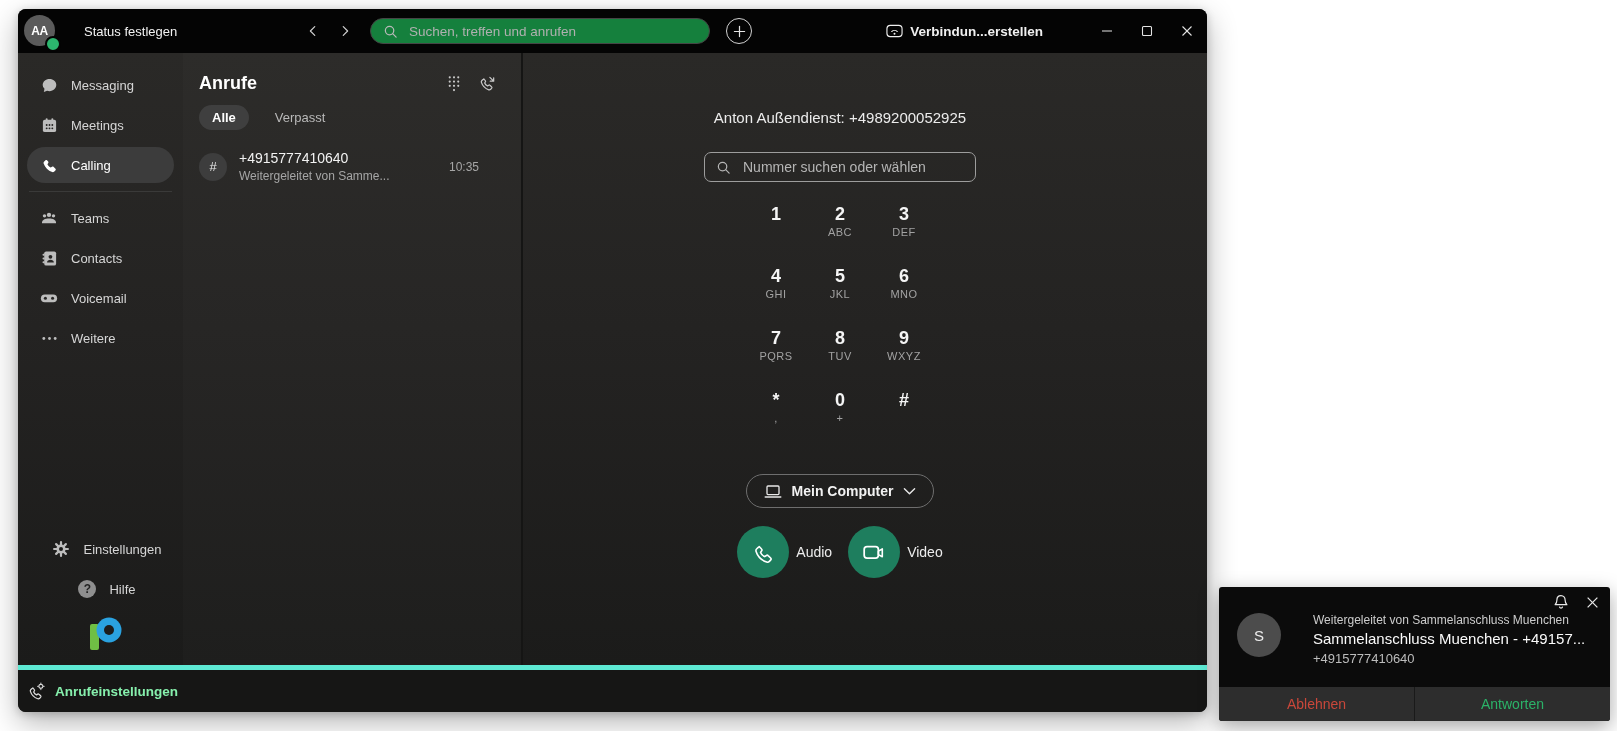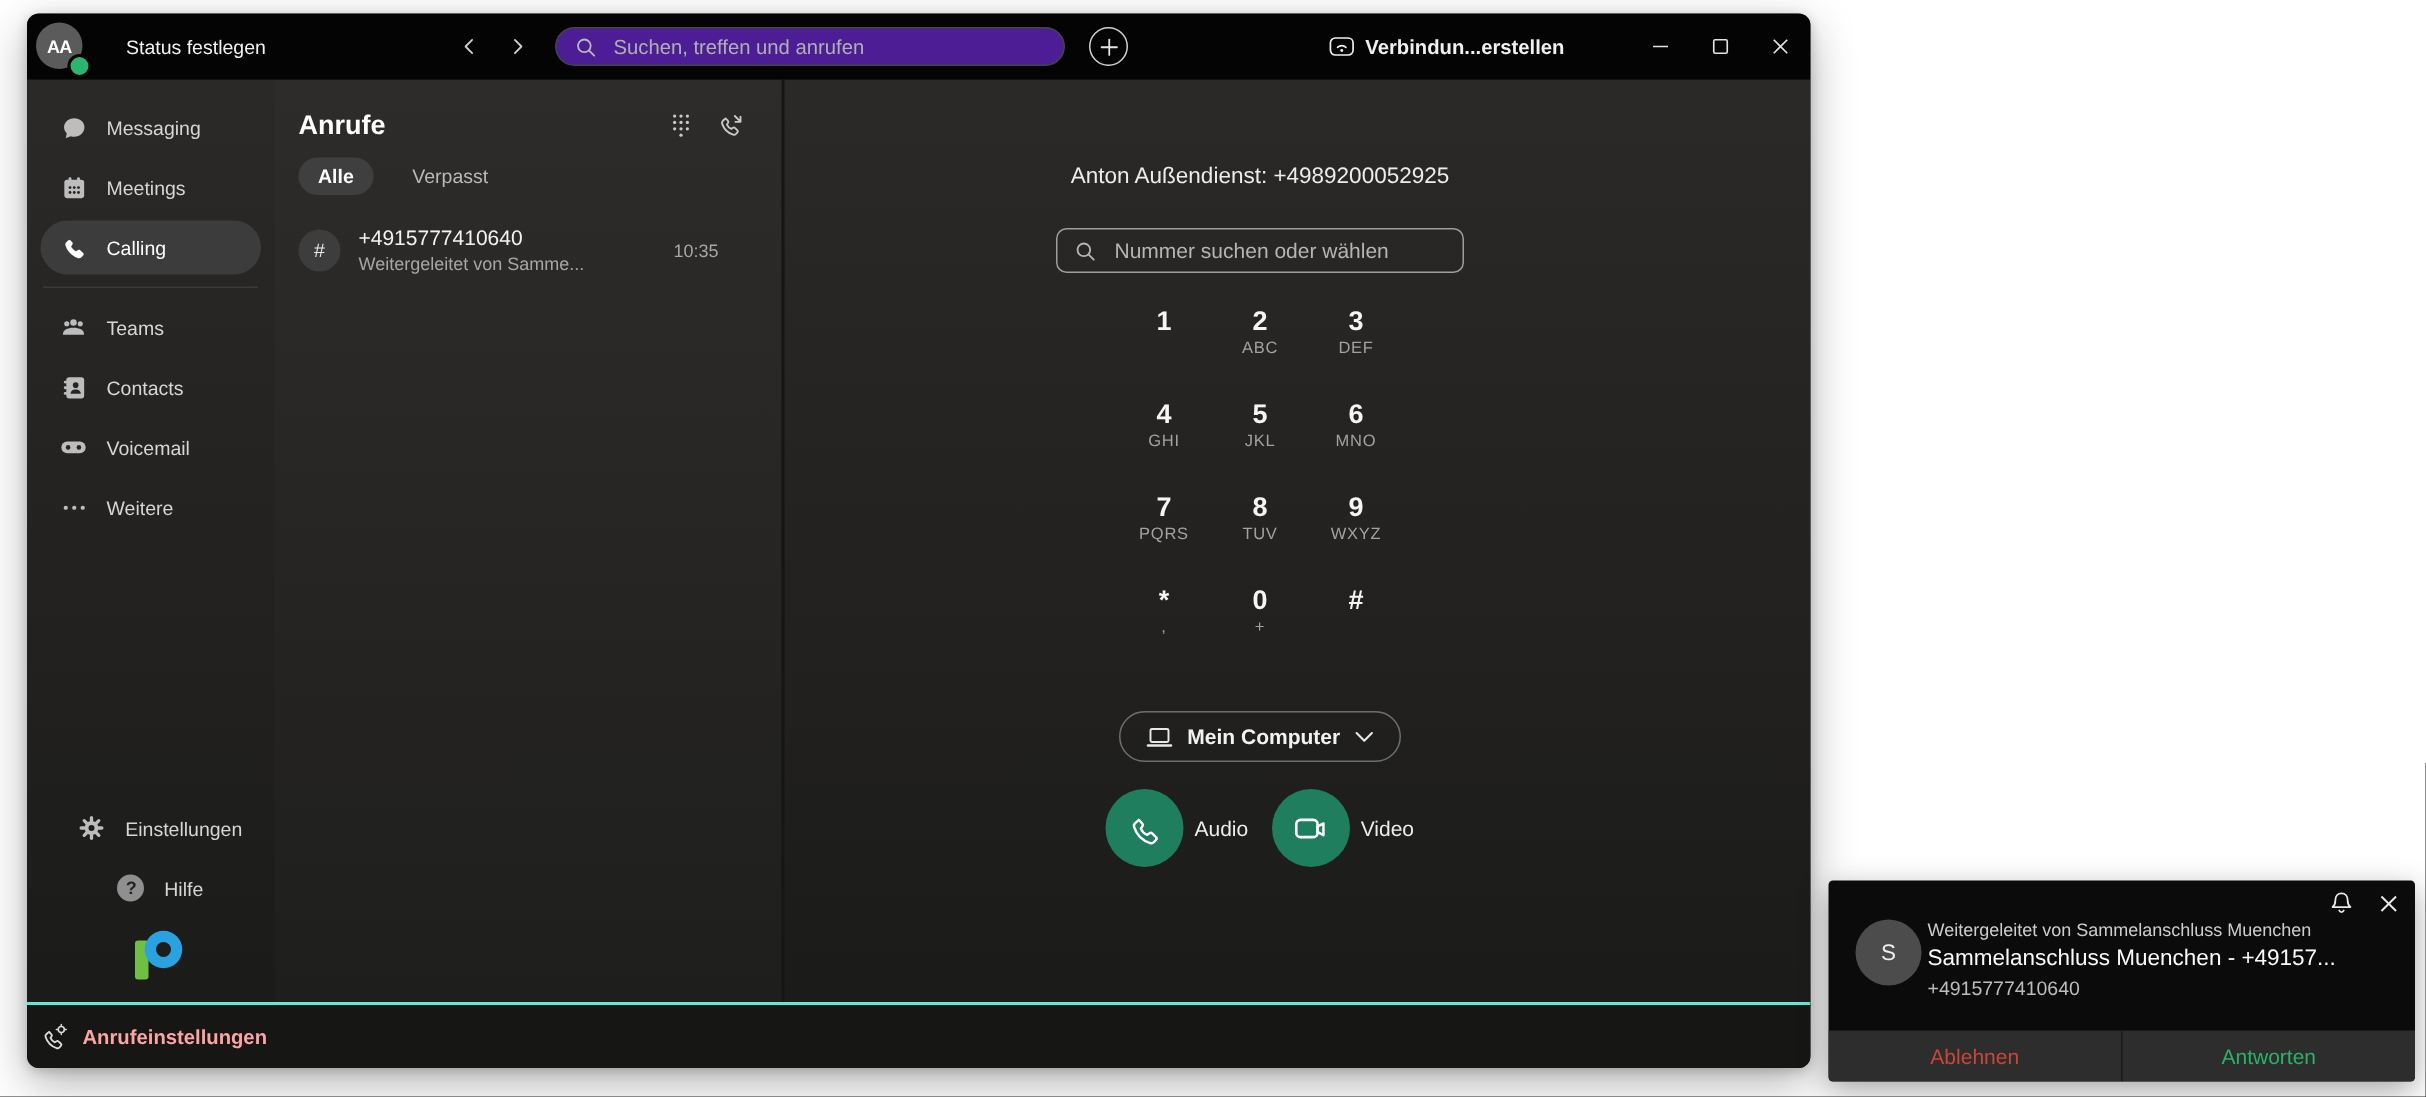--- a/index.html
+++ b/index.html
@@ -26,21 +26,21 @@
   .tb-avatar{position:absolute;left:6px;top:6px;width:31px;height:31px;border-radius:50%;
     background:#5b5b5b;color:#fff;font-size:12px;font-weight:bold;letter-spacing:-.5px;
     display:flex;align-items:center;justify-content:center;}
   .tb-status-dot{position:absolute;left:27px;top:27px;width:12px;height:12px;border-radius:50%;
     background:var(--status-green);border:2px solid #040404;}
   .tb-status{position:absolute;left:66px;top:0;height:44px;display:flex;align-items:center;
     font-size:13px;color:#f2f2f2;}
   .tb-nav{position:absolute;left:284px;top:0;height:44px;display:flex;align-items:center;gap:10px;color:#cfcfcf;}
   .tb-nav .navbtn{width:22px;height:22px;display:flex;align-items:center;justify-content:center;cursor:default;}
   .tb-search{position:absolute;left:352px;top:9px;width:340px;height:26px;border-radius:13px;
-    background:#4c1d95;border:1px solid #454545;display:flex;align-items:center;gap:9px;padding:0 12px;box-sizing:border-box;color:#b9b9b9;}
+    background:#15803d;border:1px solid #454545;display:flex;align-items:center;gap:9px;padding:0 12px;box-sizing:border-box;color:#b9b9b9;}
   .tb-search input{flex:1;background:transparent;border:none;outline:none;color:#cfcfcf;font-size:13.5px;font-family:inherit;}
   .tb-search input::placeholder{color:#b0b0b0;opacity:1;}
   .tb-plus{position:absolute;left:708px;top:9px;width:26px;height:26px;border-radius:50%;
     border:1.5px solid #d2d2d2;box-sizing:border-box;display:flex;align-items:center;justify-content:center;color:#e6e6e6;}
   .tb-connect{position:absolute;right:164px;top:0;height:44px;display:flex;align-items:center;gap:7px;
     font-size:13.5px;font-weight:bold;color:#f0f0f0;}
   .tb-controls{position:absolute;right:0;top:0;height:44px;display:flex;}
   .tb-controls .wbtn{width:40px;height:44px;display:flex;align-items:center;justify-content:center;color:#e3e3e3;}
 
   
@@ -91,32 +91,32 @@
   .device-pill{margin-top:22px;height:34px;border:1px solid #6e6e6e;border-radius:17px;
     display:flex;align-items:center;gap:10px;padding:0 17px;color:#f2f2f2;font-size:14px;font-weight:bold;box-sizing:border-box;}
   .device-pill .ico{color:#e8e8e8;}
   .call-buttons{margin-top:18px;display:flex;gap:16px;}
   .cbtn{display:flex;flex-direction:row;align-items:center;gap:7px;}
   .cbtn .circle{width:52px;height:52px;border-radius:50%;background:var(--call-green);
     display:flex;align-items:center;justify-content:center;color:#ffffff;}
   .cbtn .clabel{font-size:14px;color:#ededed;}
 
   
-  .footer-bar{height:42px;flex:none;background:#161615;border-top:2px solid #5eead4;
-    display:flex;align-items:center;gap:9px;padding-left:9px;color:#fca5a5;font-size:13.5px;font-weight:bold;}
+  .footer-bar{height:42px;flex:none;background:#161615;border-top:5px solid #5eead4;
+    display:flex;align-items:center;gap:9px;padding-left:9px;color:#86efac;font-size:13.5px;font-weight:bold;}
   .footer-bar .ico{color:#dcdcdc;}
 
   
   .notification{position:absolute;left:1219px;top:587px;width:391px;height:134px;background:#0b0b0b;
     border-radius:3px;box-shadow:0 6px 20px rgba(0,0,0,.35);overflow:hidden;}
   .ntf-icons{position:absolute;top:7px;right:11px;display:flex;align-items:center;gap:17px;color:#e9e9e9;}
   .ntf-body{position:absolute;left:18px;top:26px;right:10px;display:flex;}
   .ntf-avatar{width:44px;height:44px;border-radius:50%;background:#4c4c4c;color:#ededed;font-size:15px;
     display:flex;align-items:center;justify-content:center;flex:none;}
-  .ntf-texts{margin-left:4px;min-width:0;}
+  .ntf-texts{margin-left:32px;min-width:0;}
   .ntf-line1{font-size:12px;color:#cdcdcd;white-space:nowrap;}
   .ntf-line2{font-size:15px;color:#fbfbfb;margin-top:3px;white-space:nowrap;}
   .ntf-line3{font-size:13px;color:#bcbcbc;margin-top:4px;}
   .ntf-actions{position:absolute;left:0;right:0;bottom:0;height:34px;display:flex;background:#2d2d2d;}
   .ntf-btn{flex:1;display:flex;align-items:center;justify-content:center;font-size:14px;}
   .ntf-btn.decline{color:var(--decline-red);}
   .ntf-btn.answer{color:var(--answer-green);border-left:1px solid #1a1a1a;}
 </style>
 </head>
 <body>

